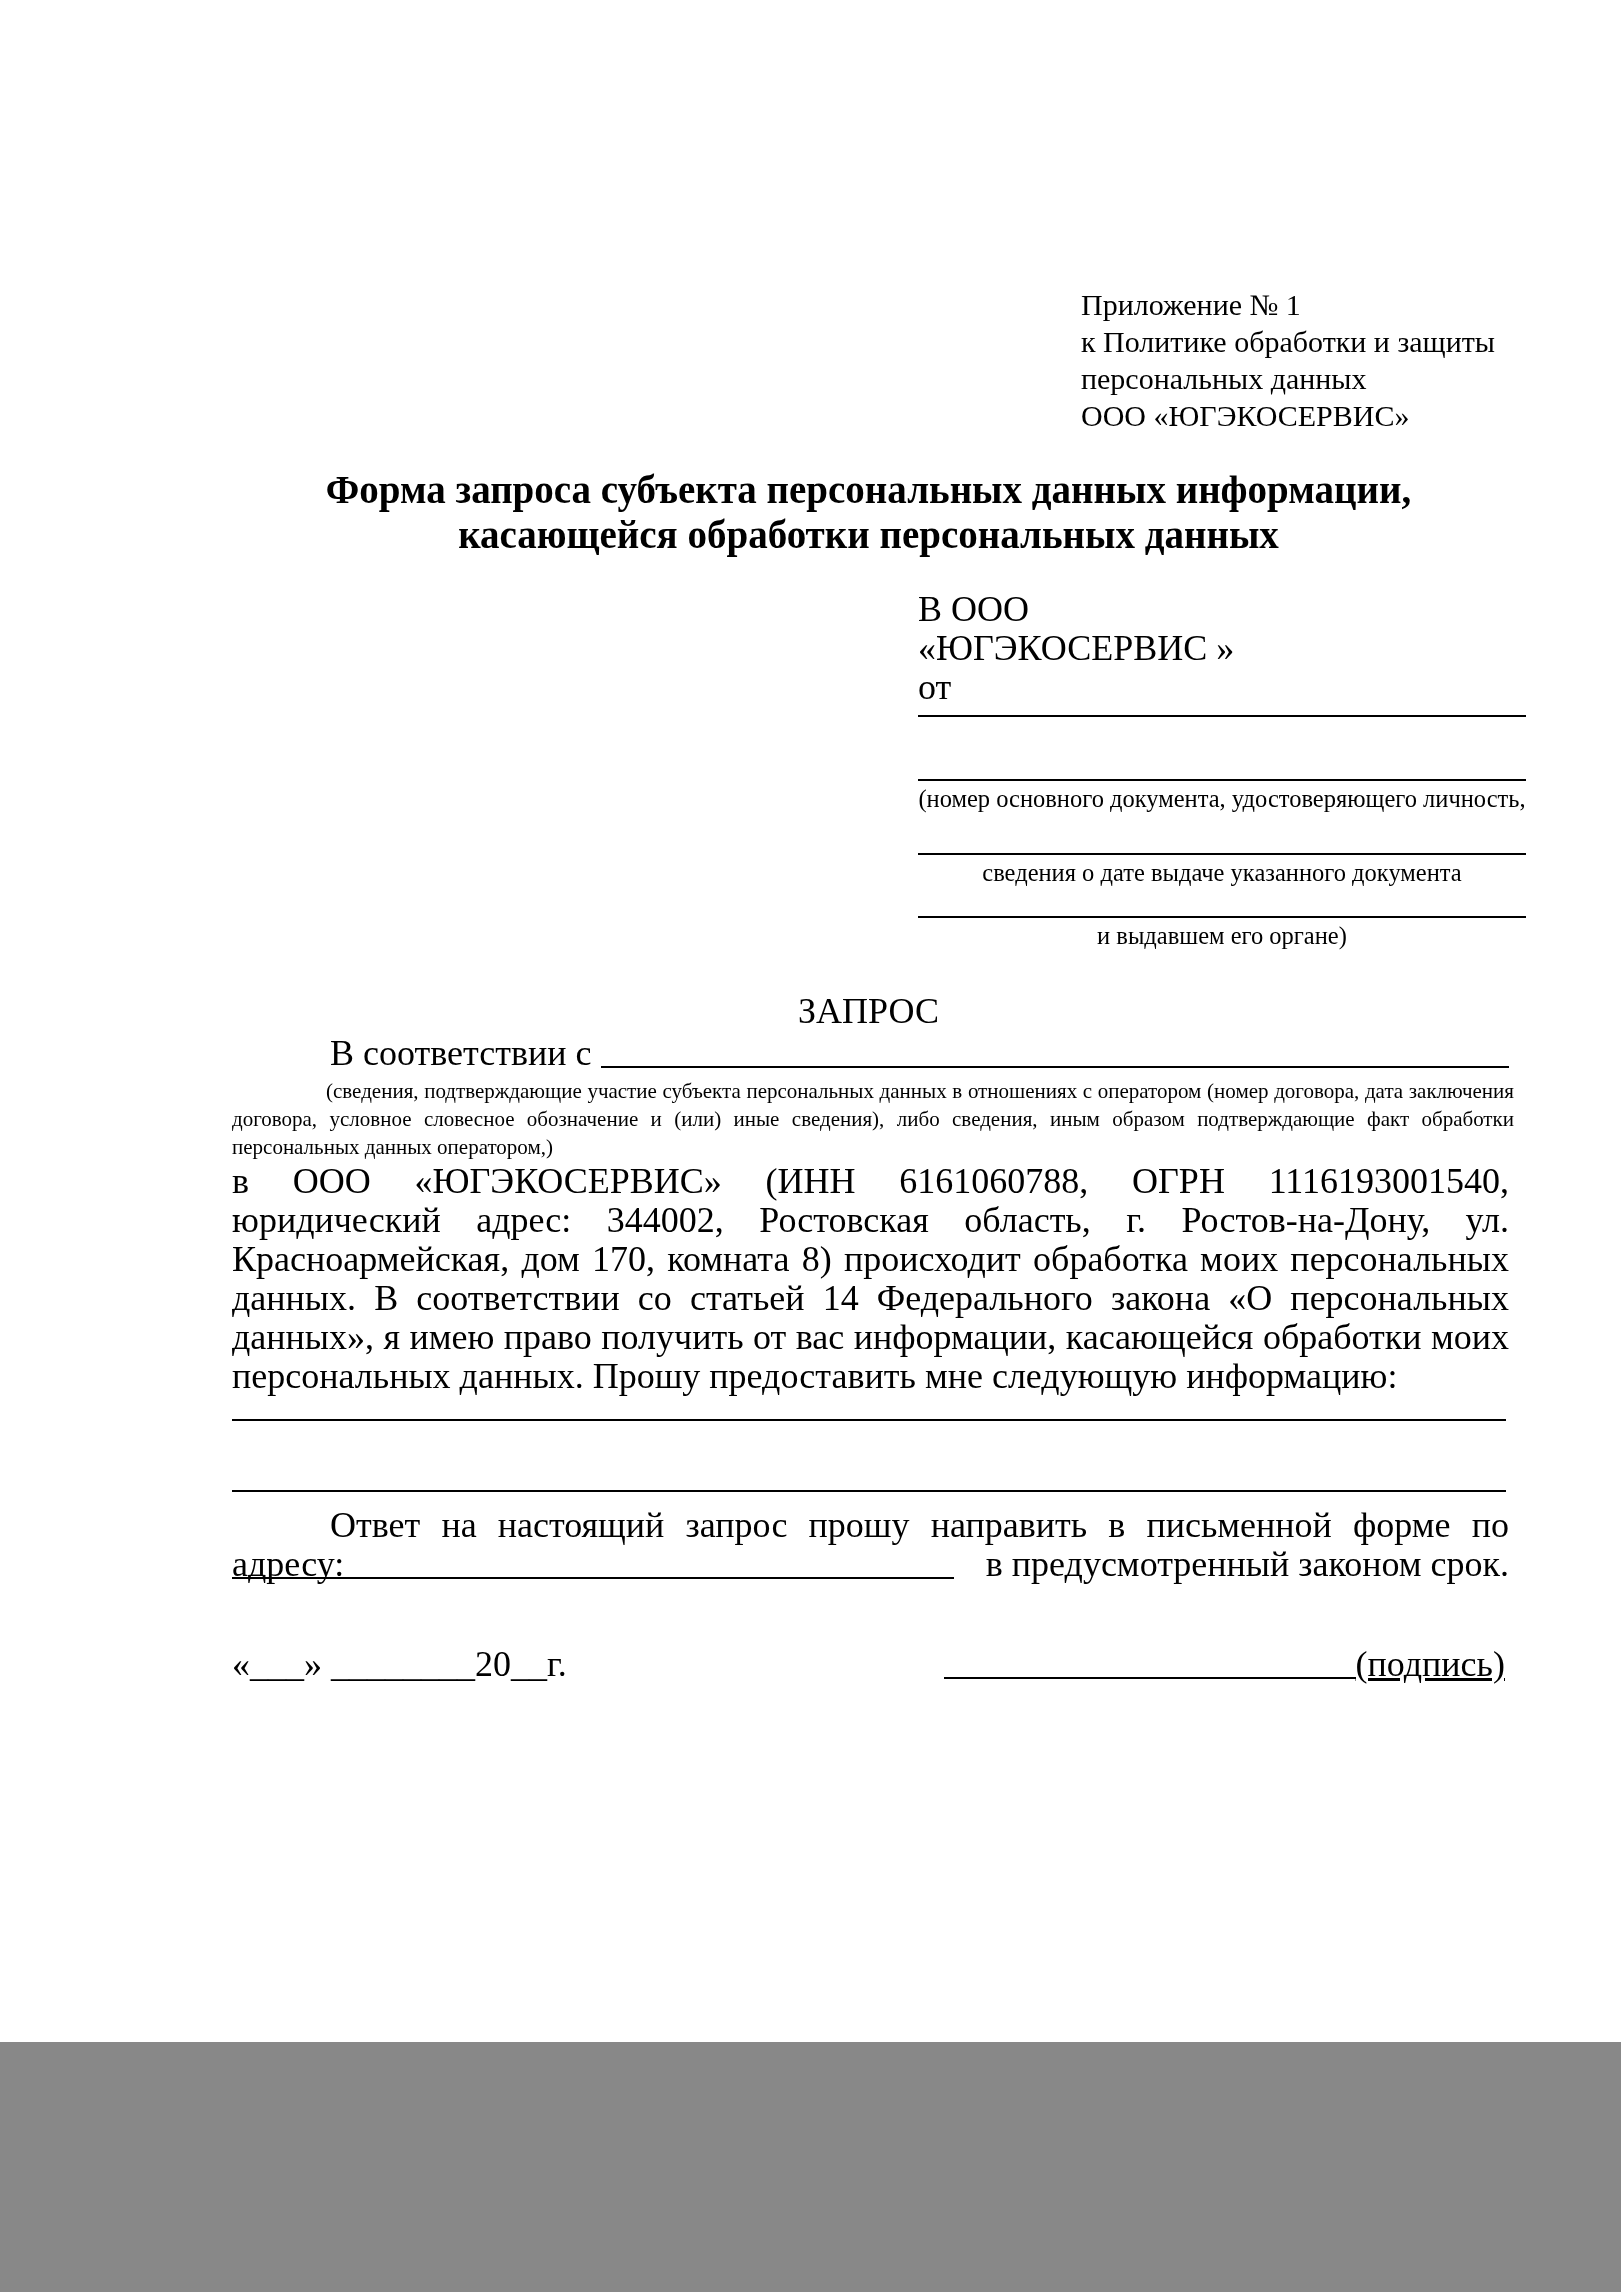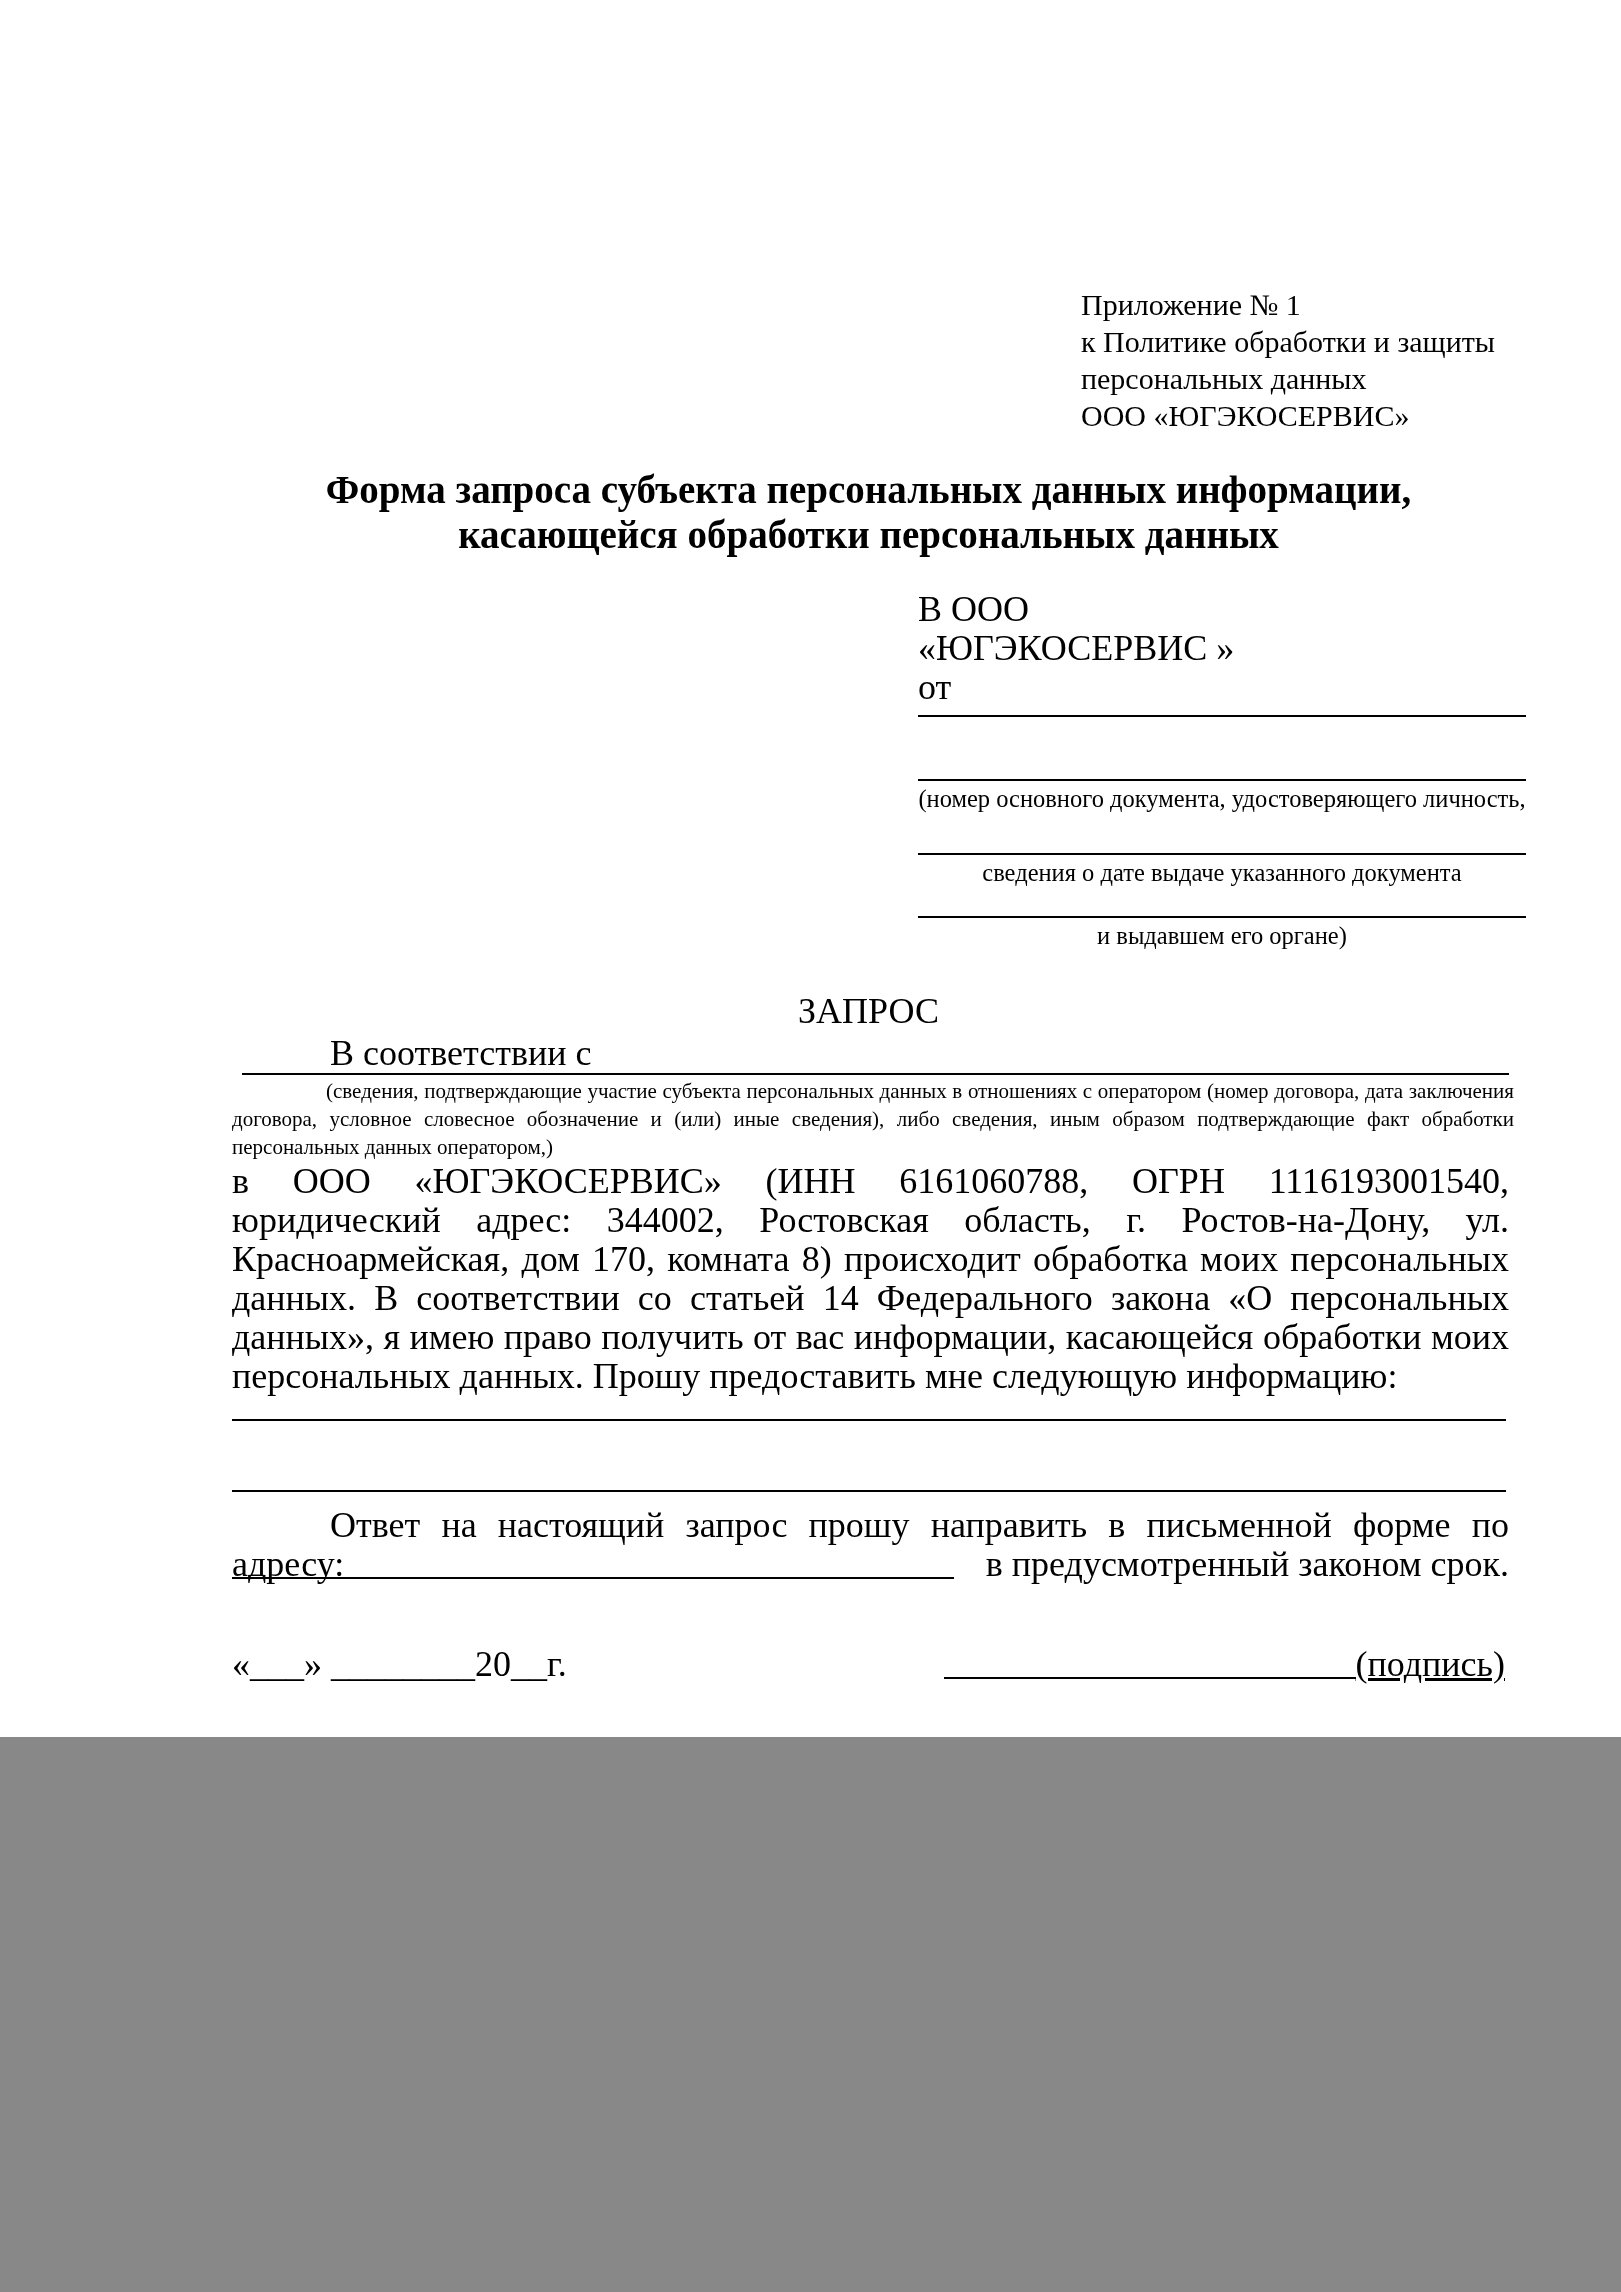--- a/index.html
+++ b/index.html
@@ -1,20 +1,20 @@
 <!DOCTYPE html>
 <html lang="ru"><head>
 <meta charset="utf-8">
 <style>
   * { margin: 0; padding: 0; box-sizing: border-box; }
   html, body { background: #888; }
   .page {
     position: relative;
     width: 1621px;
-    height: 1737px;
+    height: 2042px;
     margin: 0 auto;
     background: #ffffff;
     font-family: "Liberation Serif", "DejaVu Serif", serif;
     color: #000000;
     overflow: hidden;
   }
 
   
   .annex {
     position: absolute;
@@ -75,21 +75,20 @@
     line-height: 39px;
   }
   .intro-line {
     position: absolute;
     left: 232px;
     top: 1034px;
     width: 1277px;
     display: flex;
     font-size: 36px;
     line-height: 39px;
-    flex-direction: column;
   }
   .intro-line .prefix { margin-left: 98px; white-space: nowrap; }
   .fill-line {
     flex: 1;
     border-bottom: 2.9px solid #000;
     margin: 0 0 4.9px 9.8px;
     align-self: stretch;
   }
   .footnote {
     position: absolute;

